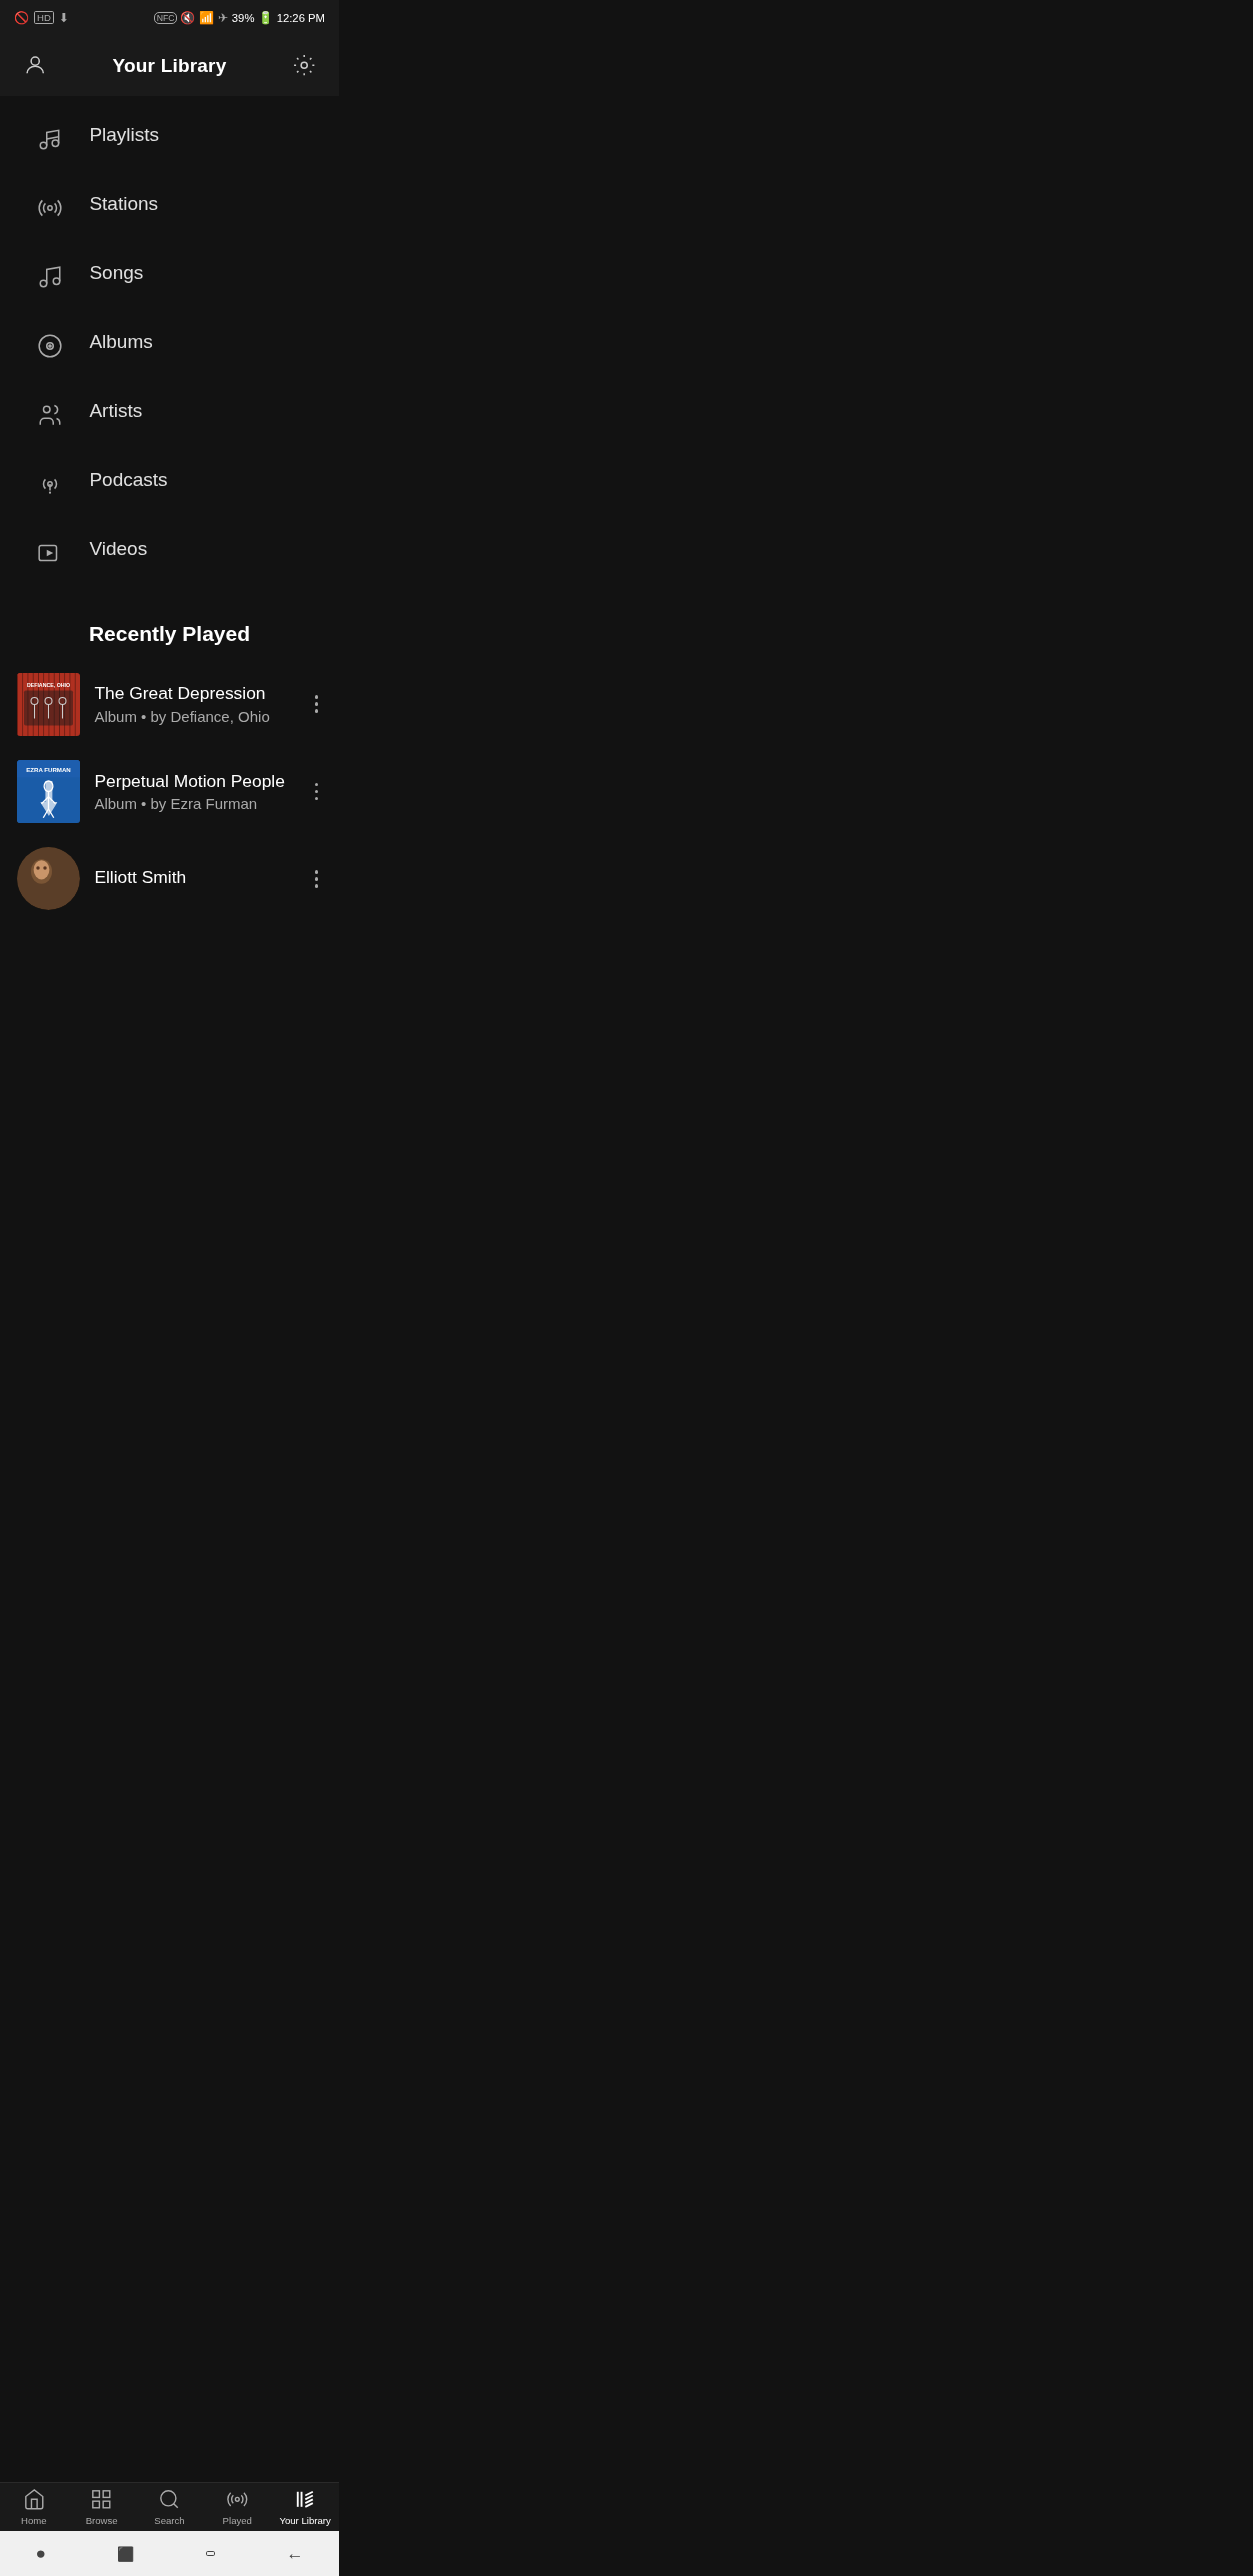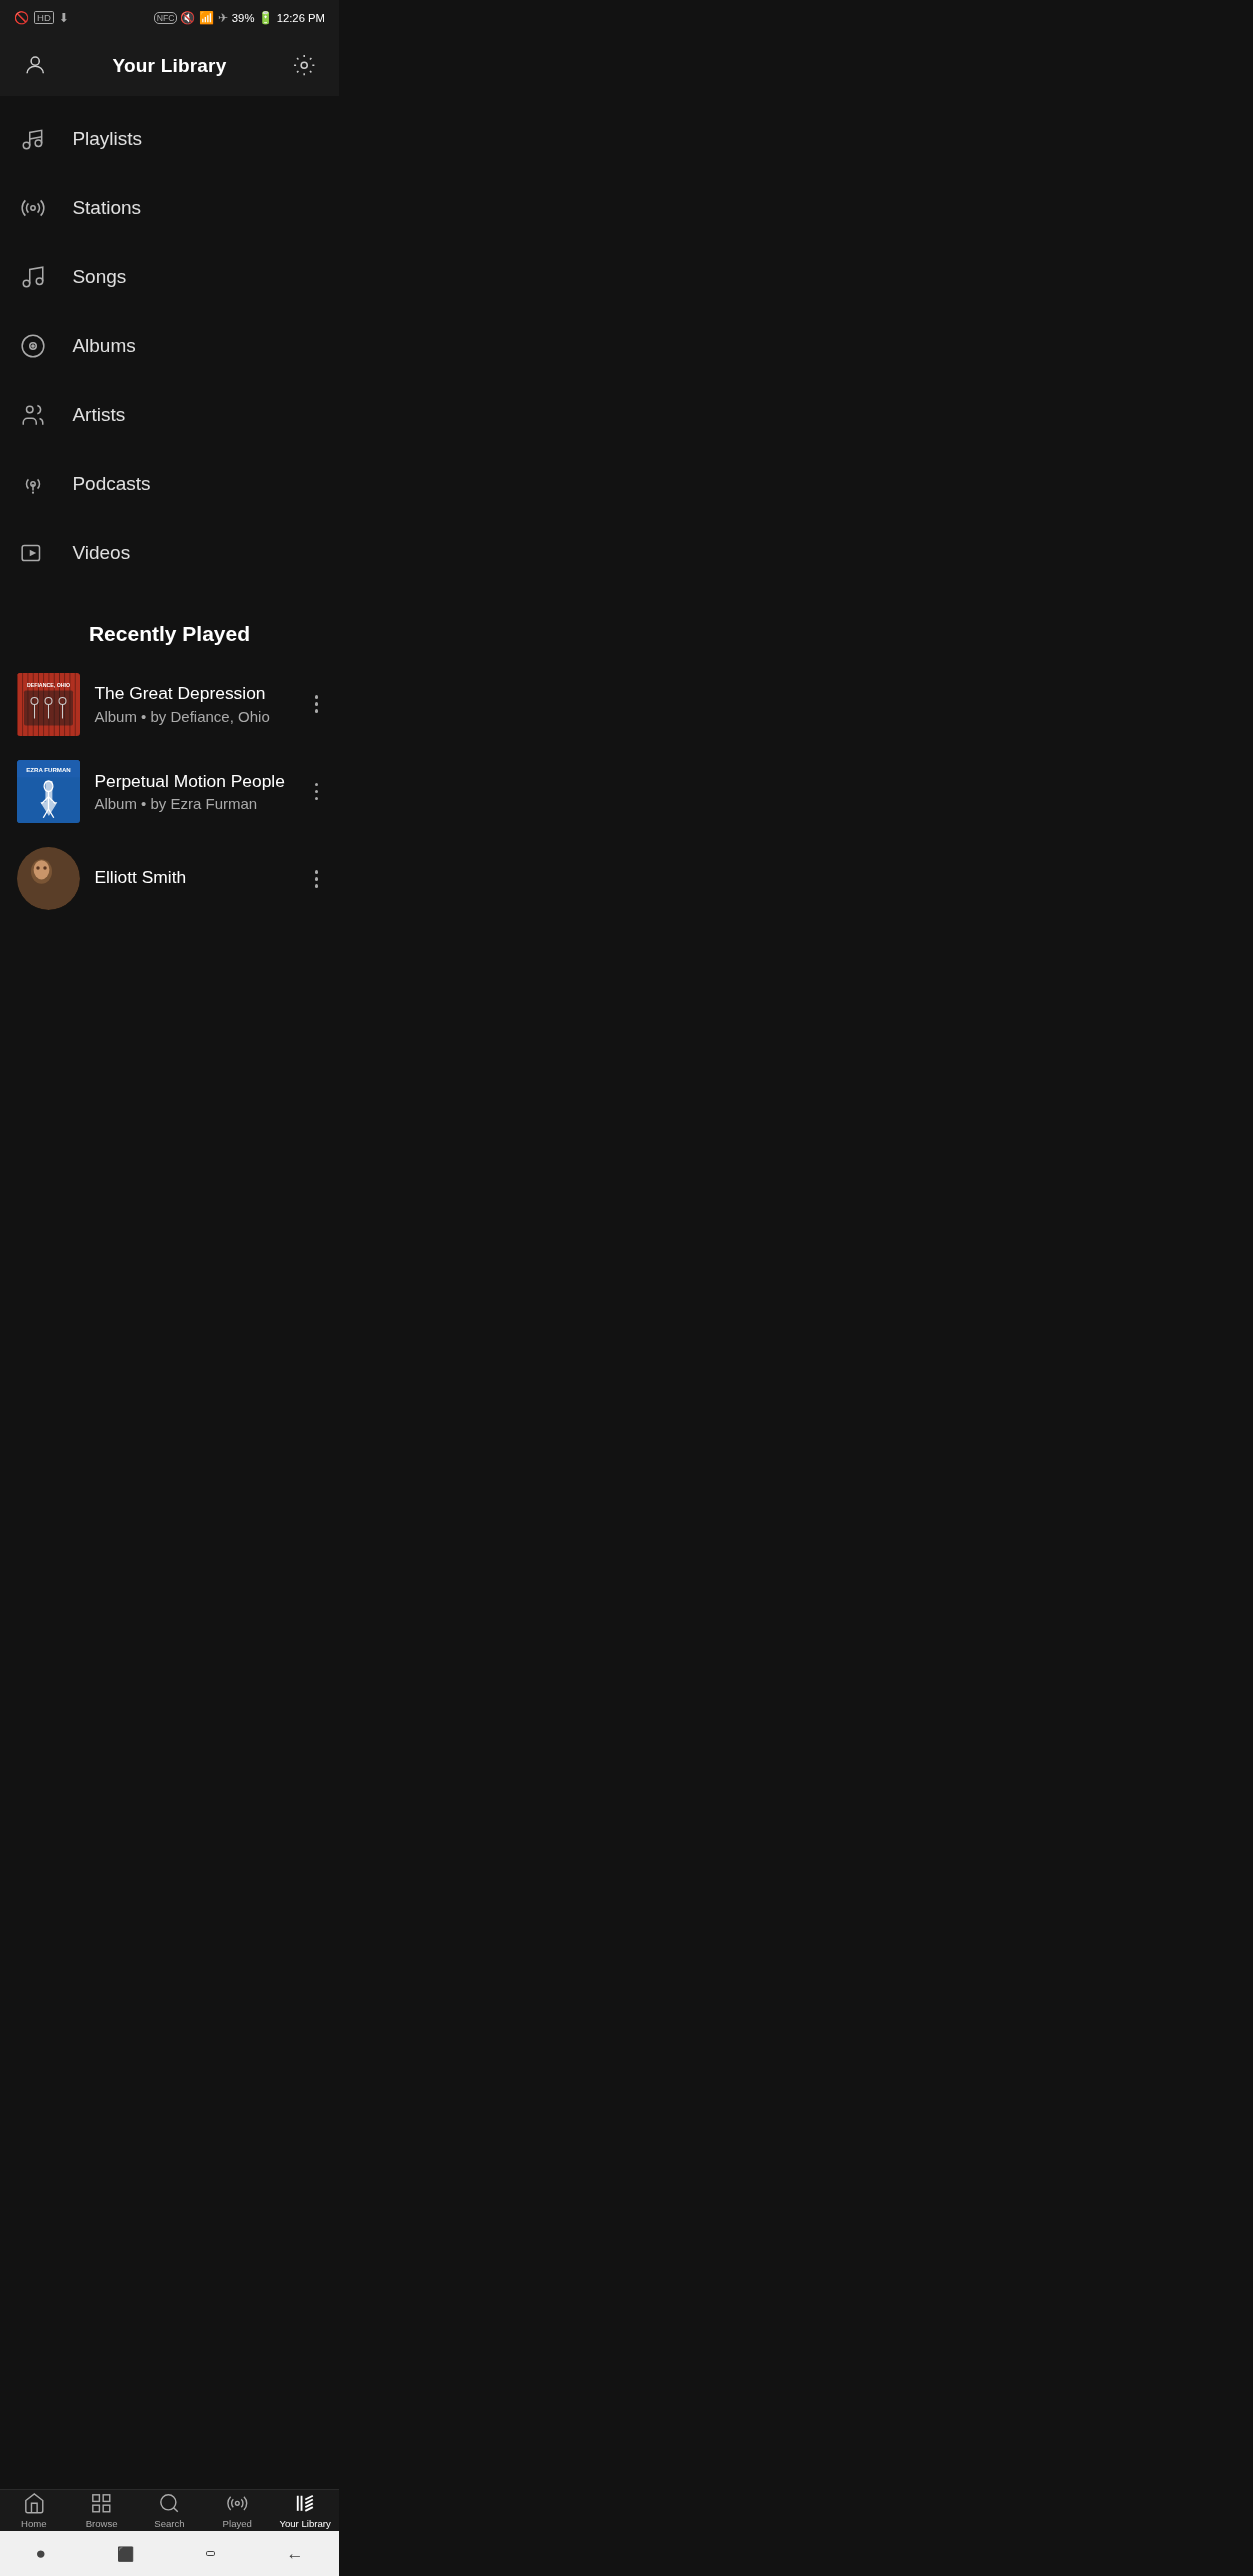--- a/index.html
+++ b/index.html
@@ -68,22 +68,21 @@
       fill: none;
       stroke-width: 1.5;
     }
 
     
     .nav-list {
       padding: 8.7px 0;
     }
     .nav-item {
       display: flex;
-      align-items: center;
-      padding: 19px 17px;
+      padding: 19px 34px;
       cursor: pointer;
       gap: 24.4px;
     }
     .nav-icon {
       width: 31px;
       height: 31px;
       display: flex;
       align-items: center;
       justify-content: center;
       flex-shrink: 0;
@@ -211,21 +210,21 @@
     .bottom-nav {
       position: fixed;
       bottom: 45px;
       left: 0;
       width: 339px;
       background: #1a1a1a;
       border-top: 0.9px solid #2a2a2a;
       display: flex;
       align-items: center;
       justify-content: space-around;
-      height: 42px;
+      height: 49px;
       z-index: 100;
     }
     .bottom-nav-item {
       display: flex;
       flex-direction: column;
       align-items: center;
       gap: 3.5px;
       cursor: pointer;
       min-width: 52px;
     }

